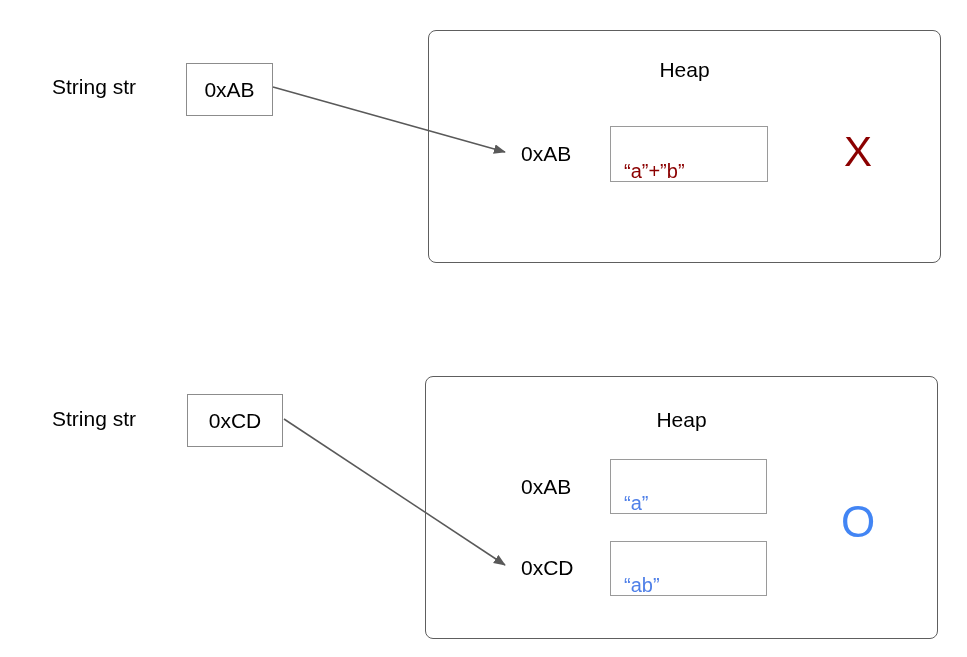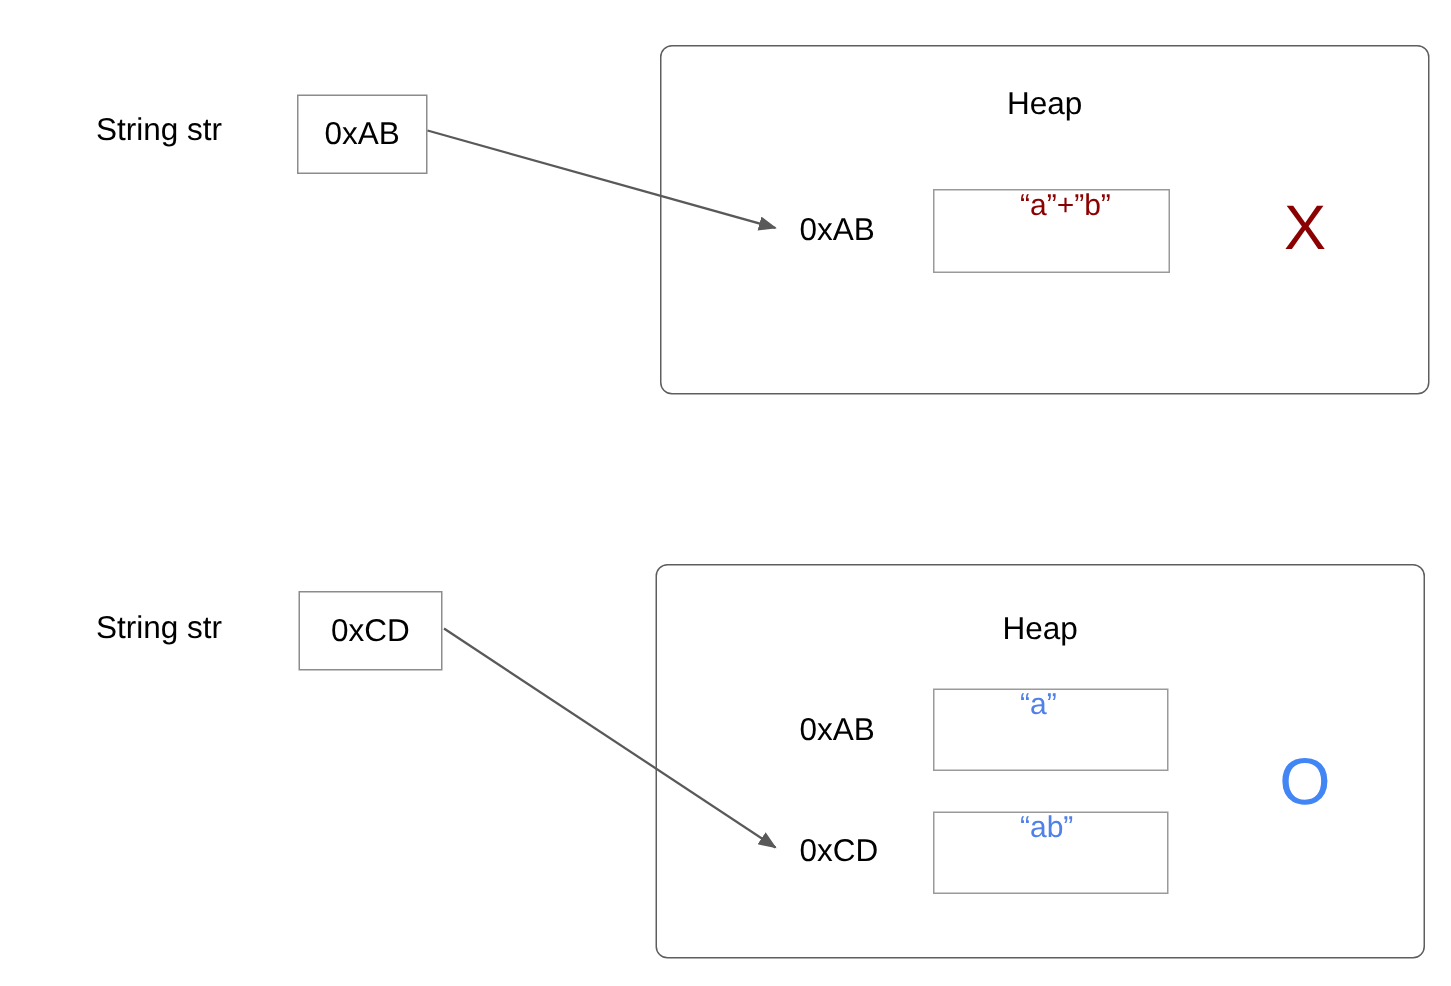--- a/index.html
+++ b/index.html
@@ -10,21 +10,21 @@
   body {
     width: 967px;
     height: 657px;
     position: relative;
     font-family: "Liberation Sans", sans-serif;
     overflow: hidden;
   }
 
   .stage {
     position: absolute;
-    left: 12px;
+    left: 0;
     top: 0;
     width: 806px;
     height: 657px;
   }
 
   
   .var-label {
     position: absolute;
     font-size: 21px;
     color: #000000;
@@ -73,22 +73,21 @@
     color: #000000;
     white-space: nowrap;
     line-height: 1;
   }
   .slot {
     position: absolute;
     border: 1.6px solid #9a9a9a;
     background: #ffffff;
     box-sizing: border-box;
     display: flex;
-    align-items: flex-start;
-    padding-left: 44px;
+    align-items: flex-end;
   }
   .slot .content {
     font-size: 20px;
     line-height: 1;
     padding-left: 13px;
     white-space: nowrap;
   }
   .content.red  { color: #8b0000; }
   .content.blue { color: #5080e8; }
 

